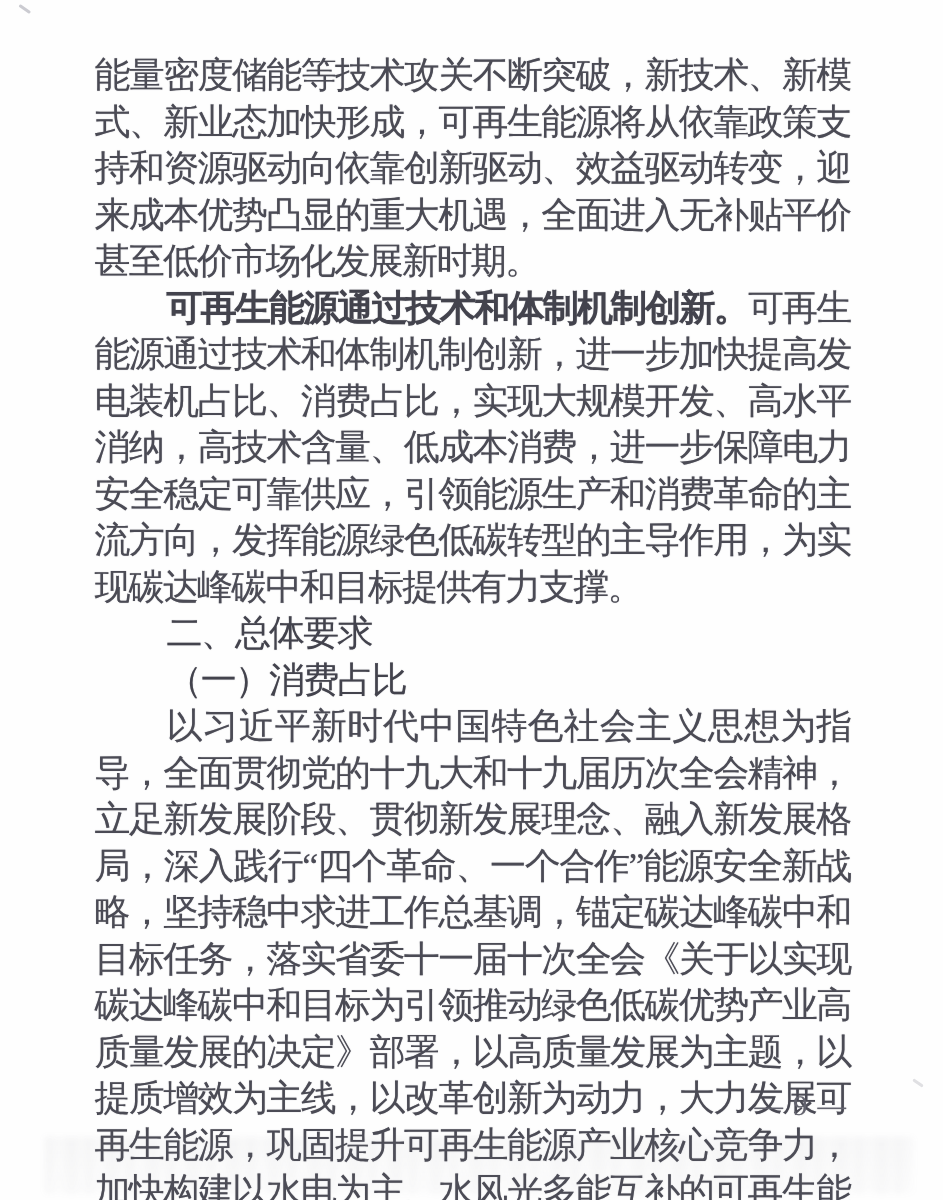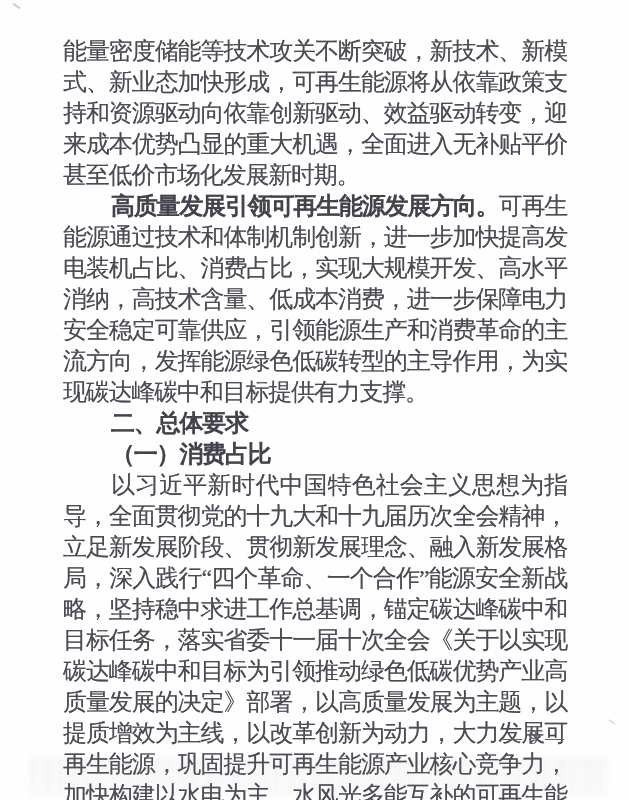--- a/index.html
+++ b/index.html
@@ -26,21 +26,21 @@
     font-size: 24px;
     line-height: 31px;
     letter-spacing: -1.2px;
     color: #4b4b55;
     text-align: justify;
     text-shadow: 0 0 0.6px rgba(75,75,85,0.55);
   }
   .doc p { margin: 0; padding: 0; }
   .doc p.indent { text-indent: 2em; }
   .heading1, .heading2 {
-    font-weight: bold;
+    font-weight: normal;
     text-indent: 2em;
     color: #43434d;
   }
   .lead {
     font-weight: bold;
     color: #43434d;
   }
   .page-number {
     position: absolute;
     top: 727px;
@@ -75,21 +75,21 @@
     pointer-events: none;
   }
 </style>
 </head>
 <body>
 
 <div class="page">
   <div class="scan-mark top-left"></div>
   <div class="doc" id="doc-body">
       <p class="body">能量密度储能等技术攻关不断突破，新技术、新模式、新业态加快形成，可再生能源将从依靠政策支持和资源驱动向依靠创新驱动、效益驱动转变，迎来成本优势凸显的重大机遇，全面进入无补贴平价甚至低价市场化发展新时期。</p>
-      <p class="body indent"><span class="lead">高质量发展引领可再生能源发展方向。</span>可再生能源通过技术和体制机制创新，进一步加快提高发电装机占比、消费占比，实现大规模开发、高水平消纳，高技术含量、低成本消费，进一步保障电力安全稳定可靠供应，引领能源生产和消费革命的主流方向，发挥能源绿色低碳转型的主导作用，为实现碳达峰碳中和目标提供有力支撑。</p>
+      <p class="body indent"><span class="lead">可再生能源通过技术和体制机制创新。</span>可再生能源通过技术和体制机制创新，进一步加快提高发电装机占比、消费占比，实现大规模开发、高水平消纳，高技术含量、低成本消费，进一步保障电力安全稳定可靠供应，引领能源生产和消费革命的主流方向，发挥能源绿色低碳转型的主导作用，为实现碳达峰碳中和目标提供有力支撑。</p>
       <p class="heading1">二、总体要求</p>
       <p class="heading2">（一）消费占比</p>
       <p class="body indent">以习近平新时代中国特色社会主义思想为指导，全面贯彻党的十九大和十九届历次全会精神，立足新发展阶段、贯彻新发展理念、融入新发展格局，深入践行“四个革命、一个合作”能源安全新战略，坚持稳中求进工作总基调，锚定碳达峰碳中和目标任务，落实省委十一届十次全会《关于以实现碳达峰碳中和目标为引领推动绿色低碳优势产业高质量发展的决定》部署，以高质量发展为主题，以提质增效为主线，以改革创新为动力，大力发展可再生能源，巩固提升可再生能源产业核心竞争力，加快构建以水电为主、水风光多能互补的可再生能源体系，形成以新能源为主体的新型电力系统，加快建成世界级优</p>
     </div>
   <div class="page-number">— 9 —</div>
   <div class="scan-mark near-number"></div>
   <div class="bleed"></div>
 </div>
 
 </body></html>

